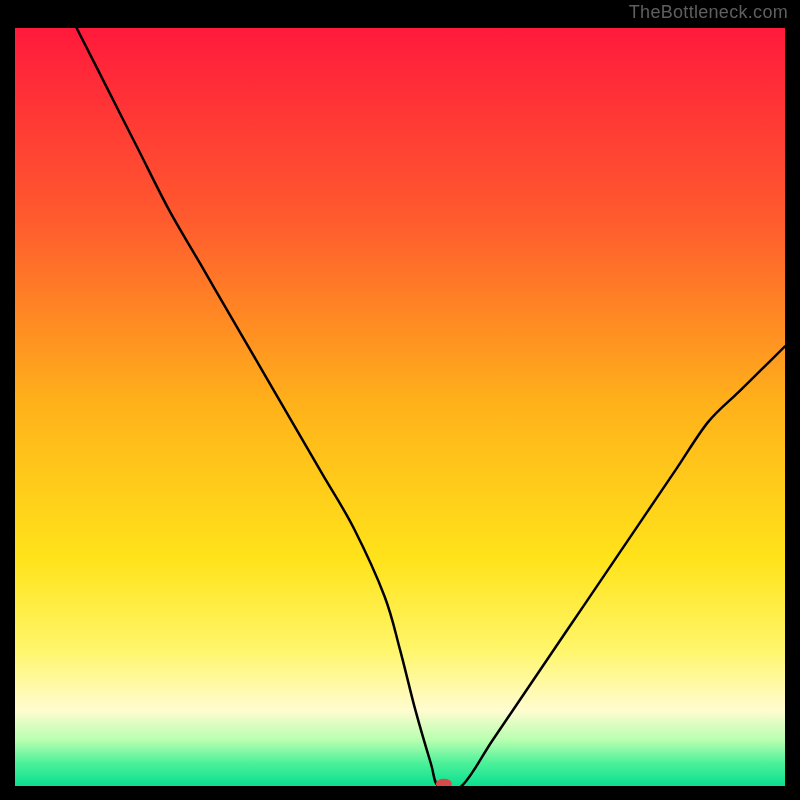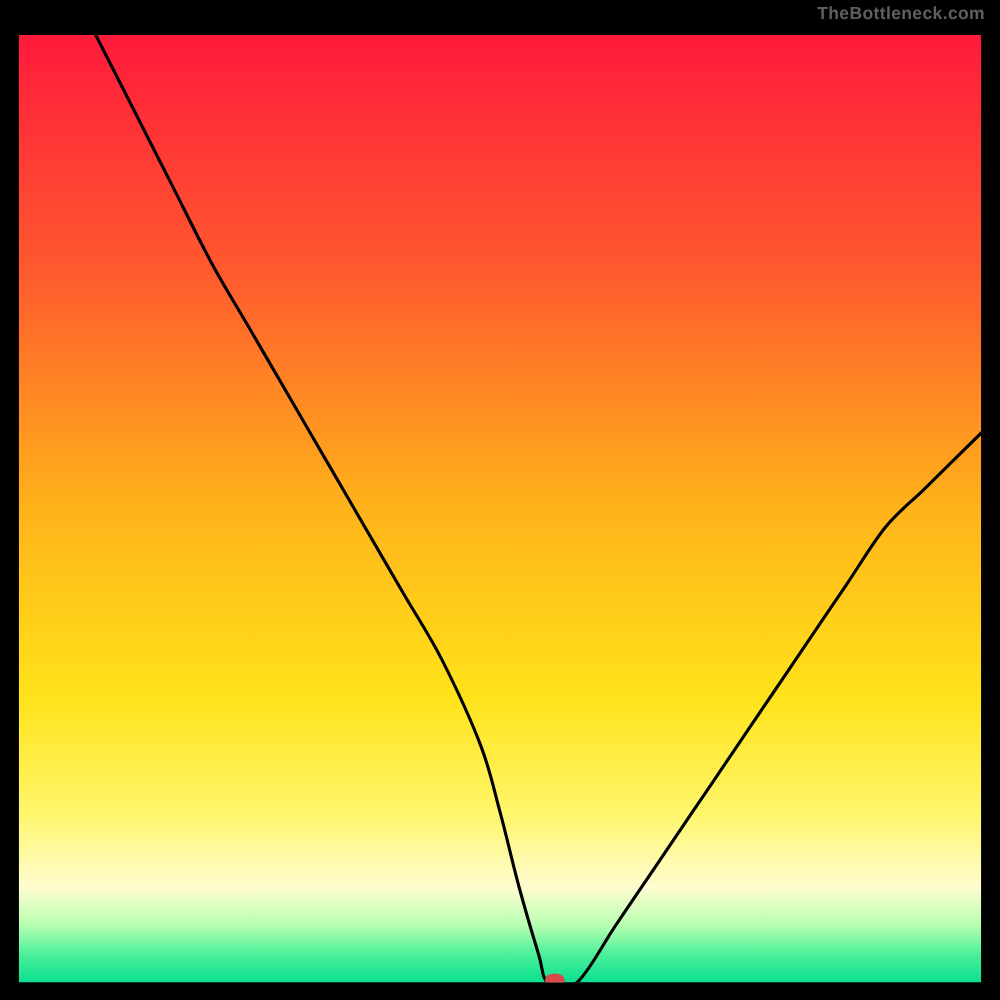--- a/index.html
+++ b/index.html
@@ -15,22 +15,22 @@
     position: relative;
     width: 800px;
     height: 800px;
     background: #000;
   }
   .watermark {
     position: absolute;
     top: 2px;
     right: 12px;
     color: #5f5f5f;
-    font-size: 14px;
-    font-weight: 700;
+    font-size: 18px;
+    font-weight: 400;
     letter-spacing: 0.3px;
     z-index: 20;
     user-select: none;
   }
   .plot-wrap {
     position: absolute;
     left: 15px;
     top: 28px;
     width: 770px;
     height: 758px;

